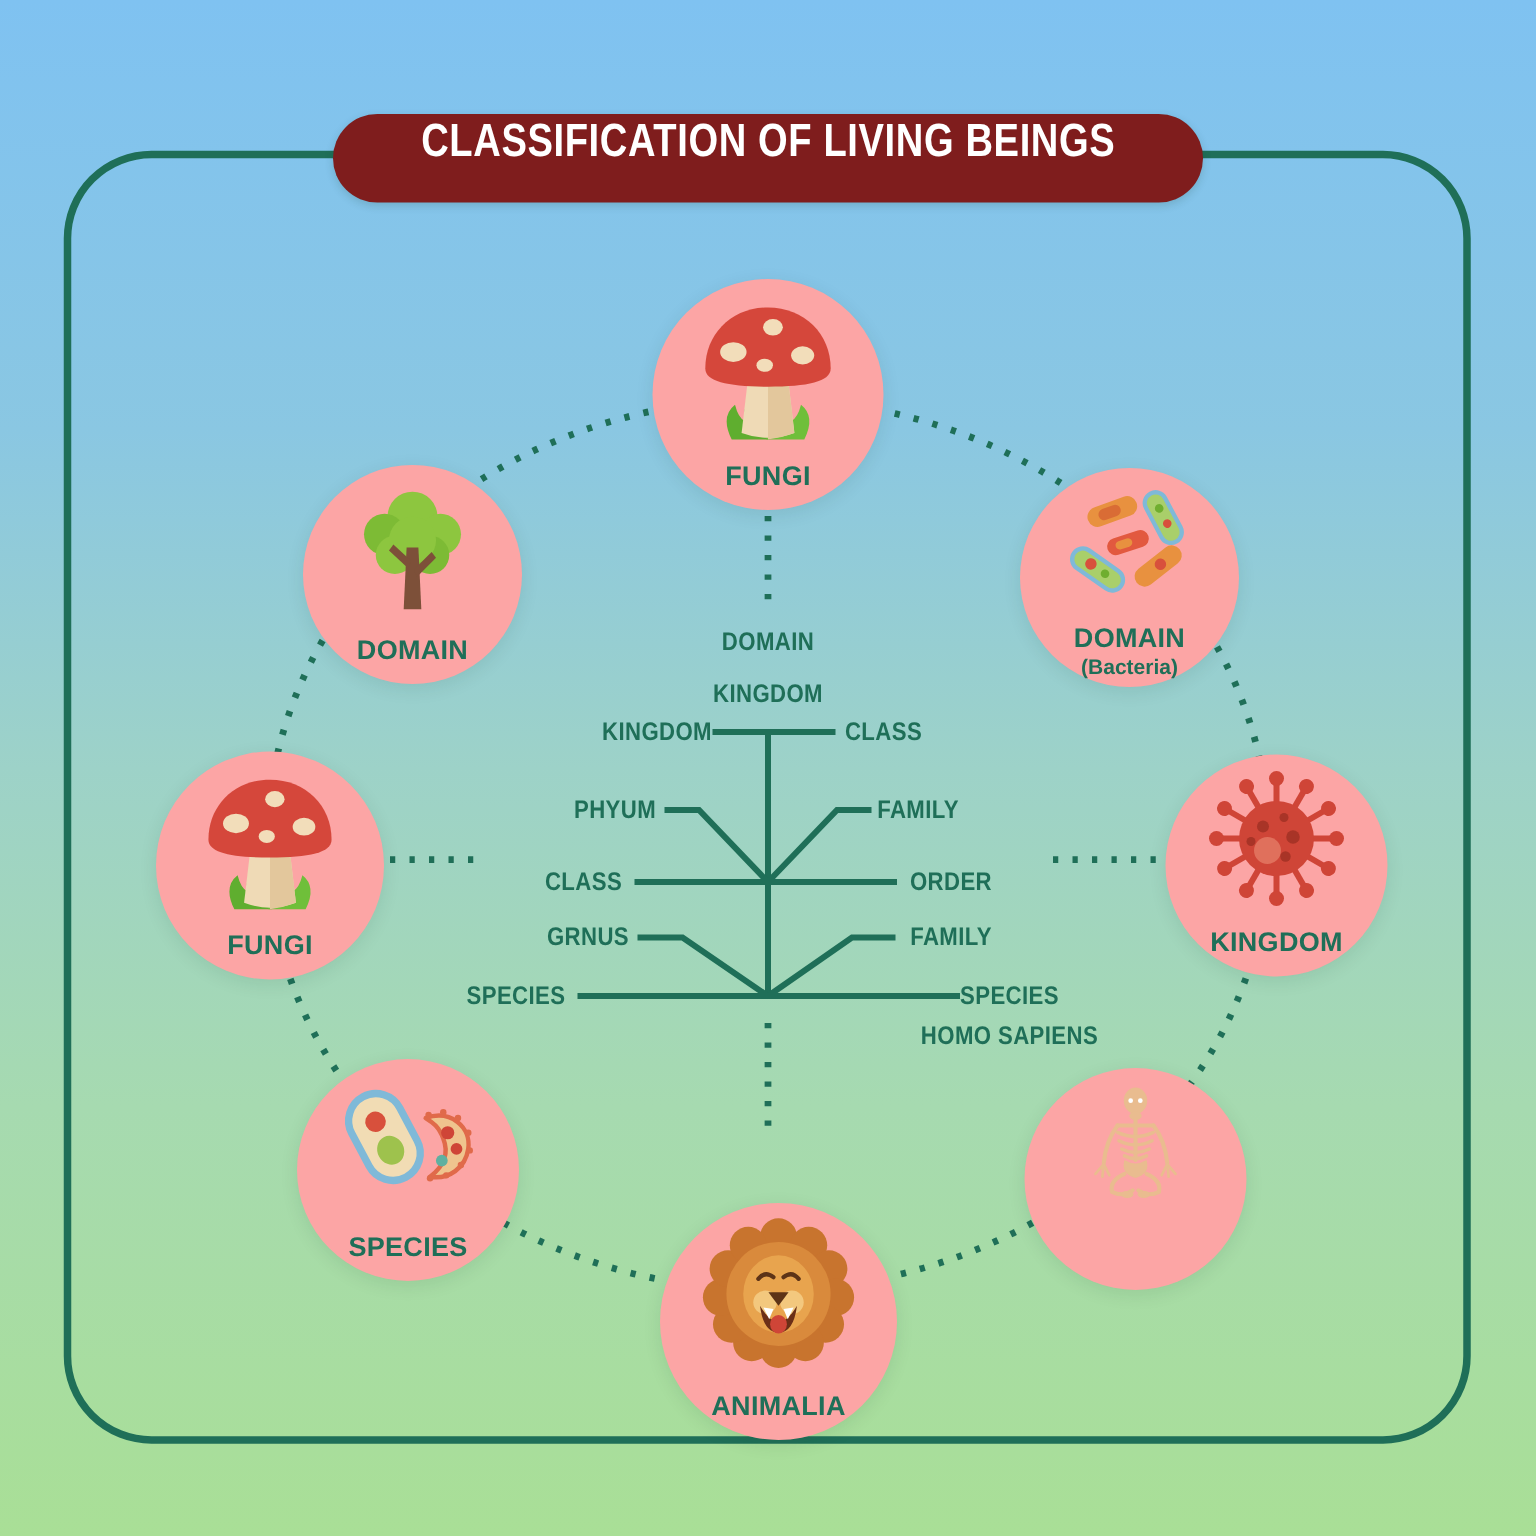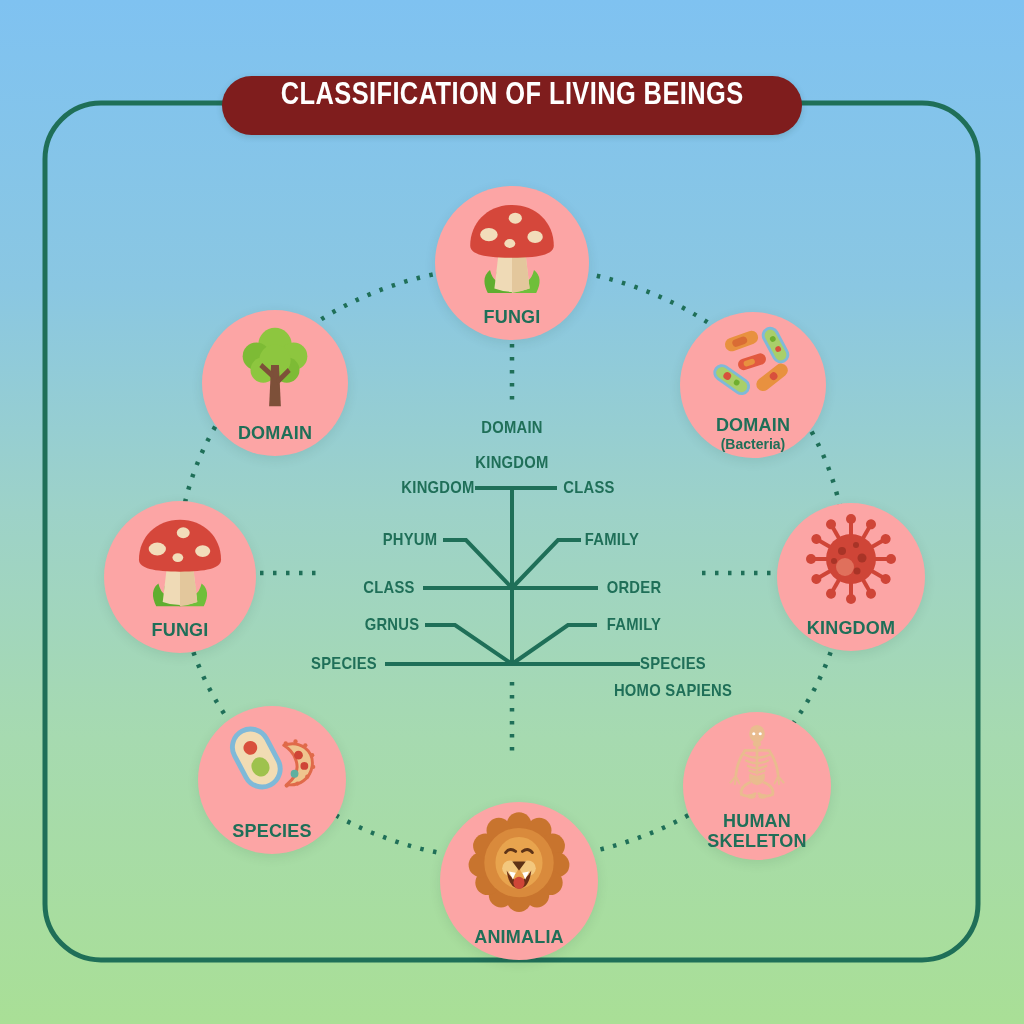--- a/index.html
+++ b/index.html
@@ -207,21 +207,20 @@
           <line x1="73" y1="61" x2="74" y2="70"></line>
           <line x1="73" y1="61" x2="69" y2="69"></line>
         </g>
       <path d="M42,58 Q50,63 58,58 Q61,68 50,71 Q39,68 42,58 Z" fill="#e9bc8f" stroke="none"></path>
       <path d="M42,68 Q31,73 33,81 Q41,85 48,80" stroke-width="3"></path>
       <path d="M58,68 Q69,73 67,81 Q59,85 52,80" stroke-width="3"></path>
       <ellipse cx="44" cy="83" rx="4.5" ry="2.5" fill="#e9bc8f" stroke="none"></ellipse>
       <ellipse cx="56" cy="83" rx="4.5" ry="2.5" fill="#e9bc8f" stroke="none"></ellipse>
     </g>
   </svg>
-  <div class="node-label" style="bottom:8px">HUMAN SKELETON</div>
 </div>
 
 <div class="node" style="left:440px;top:802px;width:158px;height:158px">
   <svg class="node-icon" width="112" height="112" viewBox="0 0 100 100">
     <g fill="#c8742e">
       <circle cx="50" cy="13" r="11"></circle>
         <circle cx="68" cy="18" r="11"></circle>
         <circle cx="80" cy="32" r="11"></circle>
       <circle cx="84" cy="49" r="11"></circle>
         <circle cx="78" cy="65" r="11"></circle>

